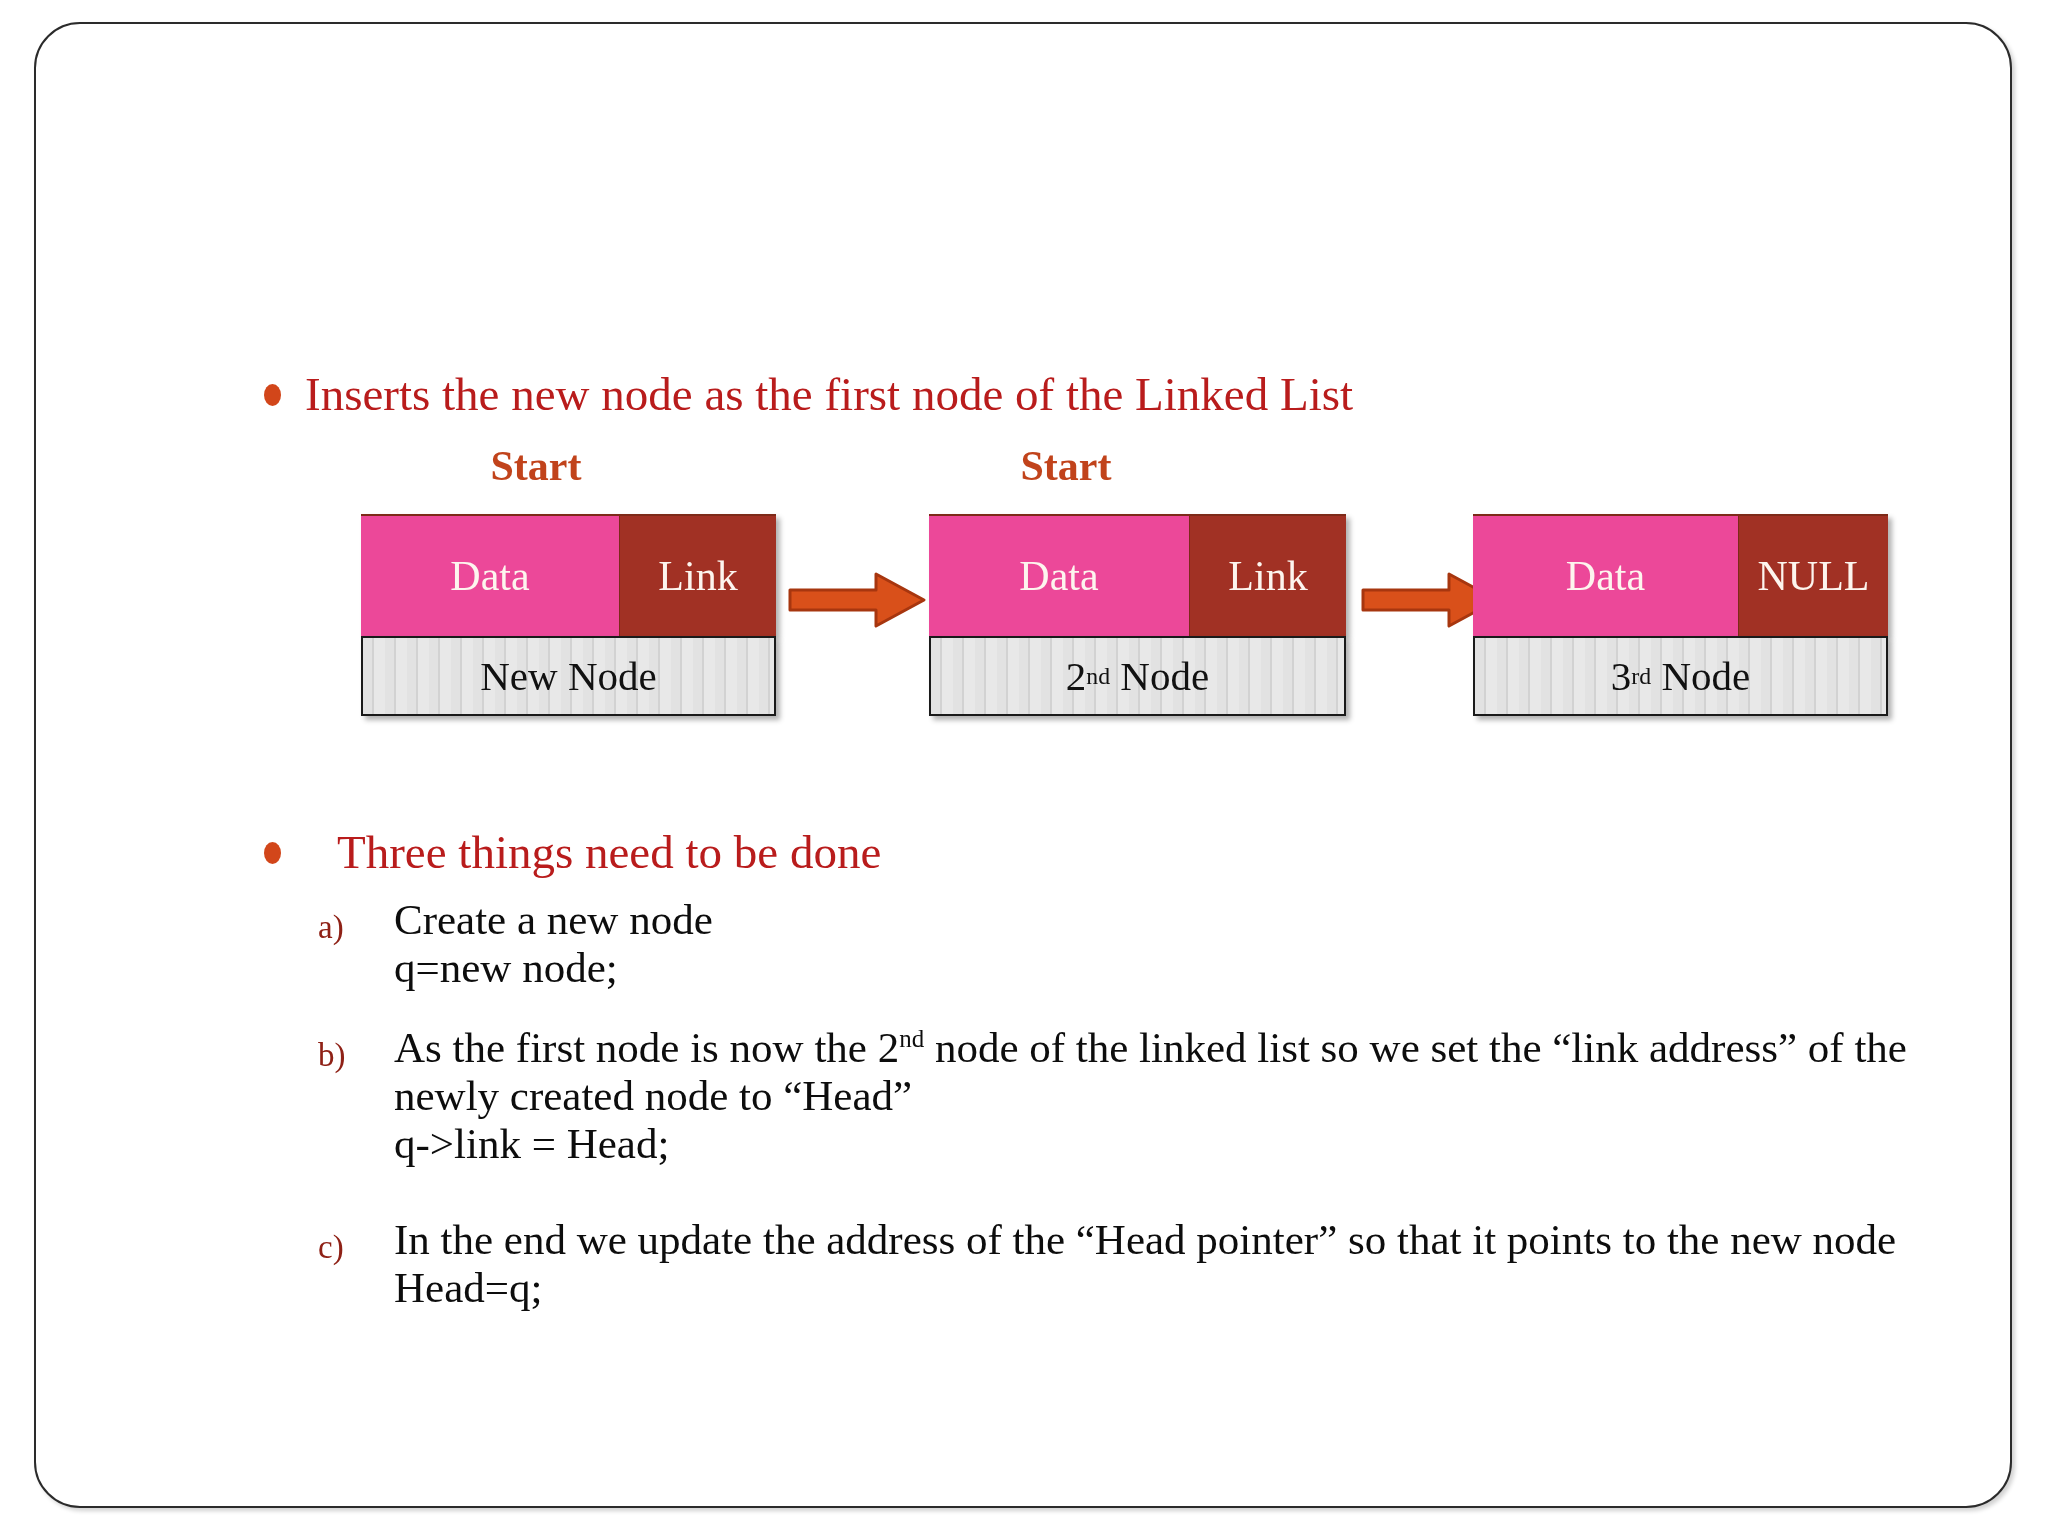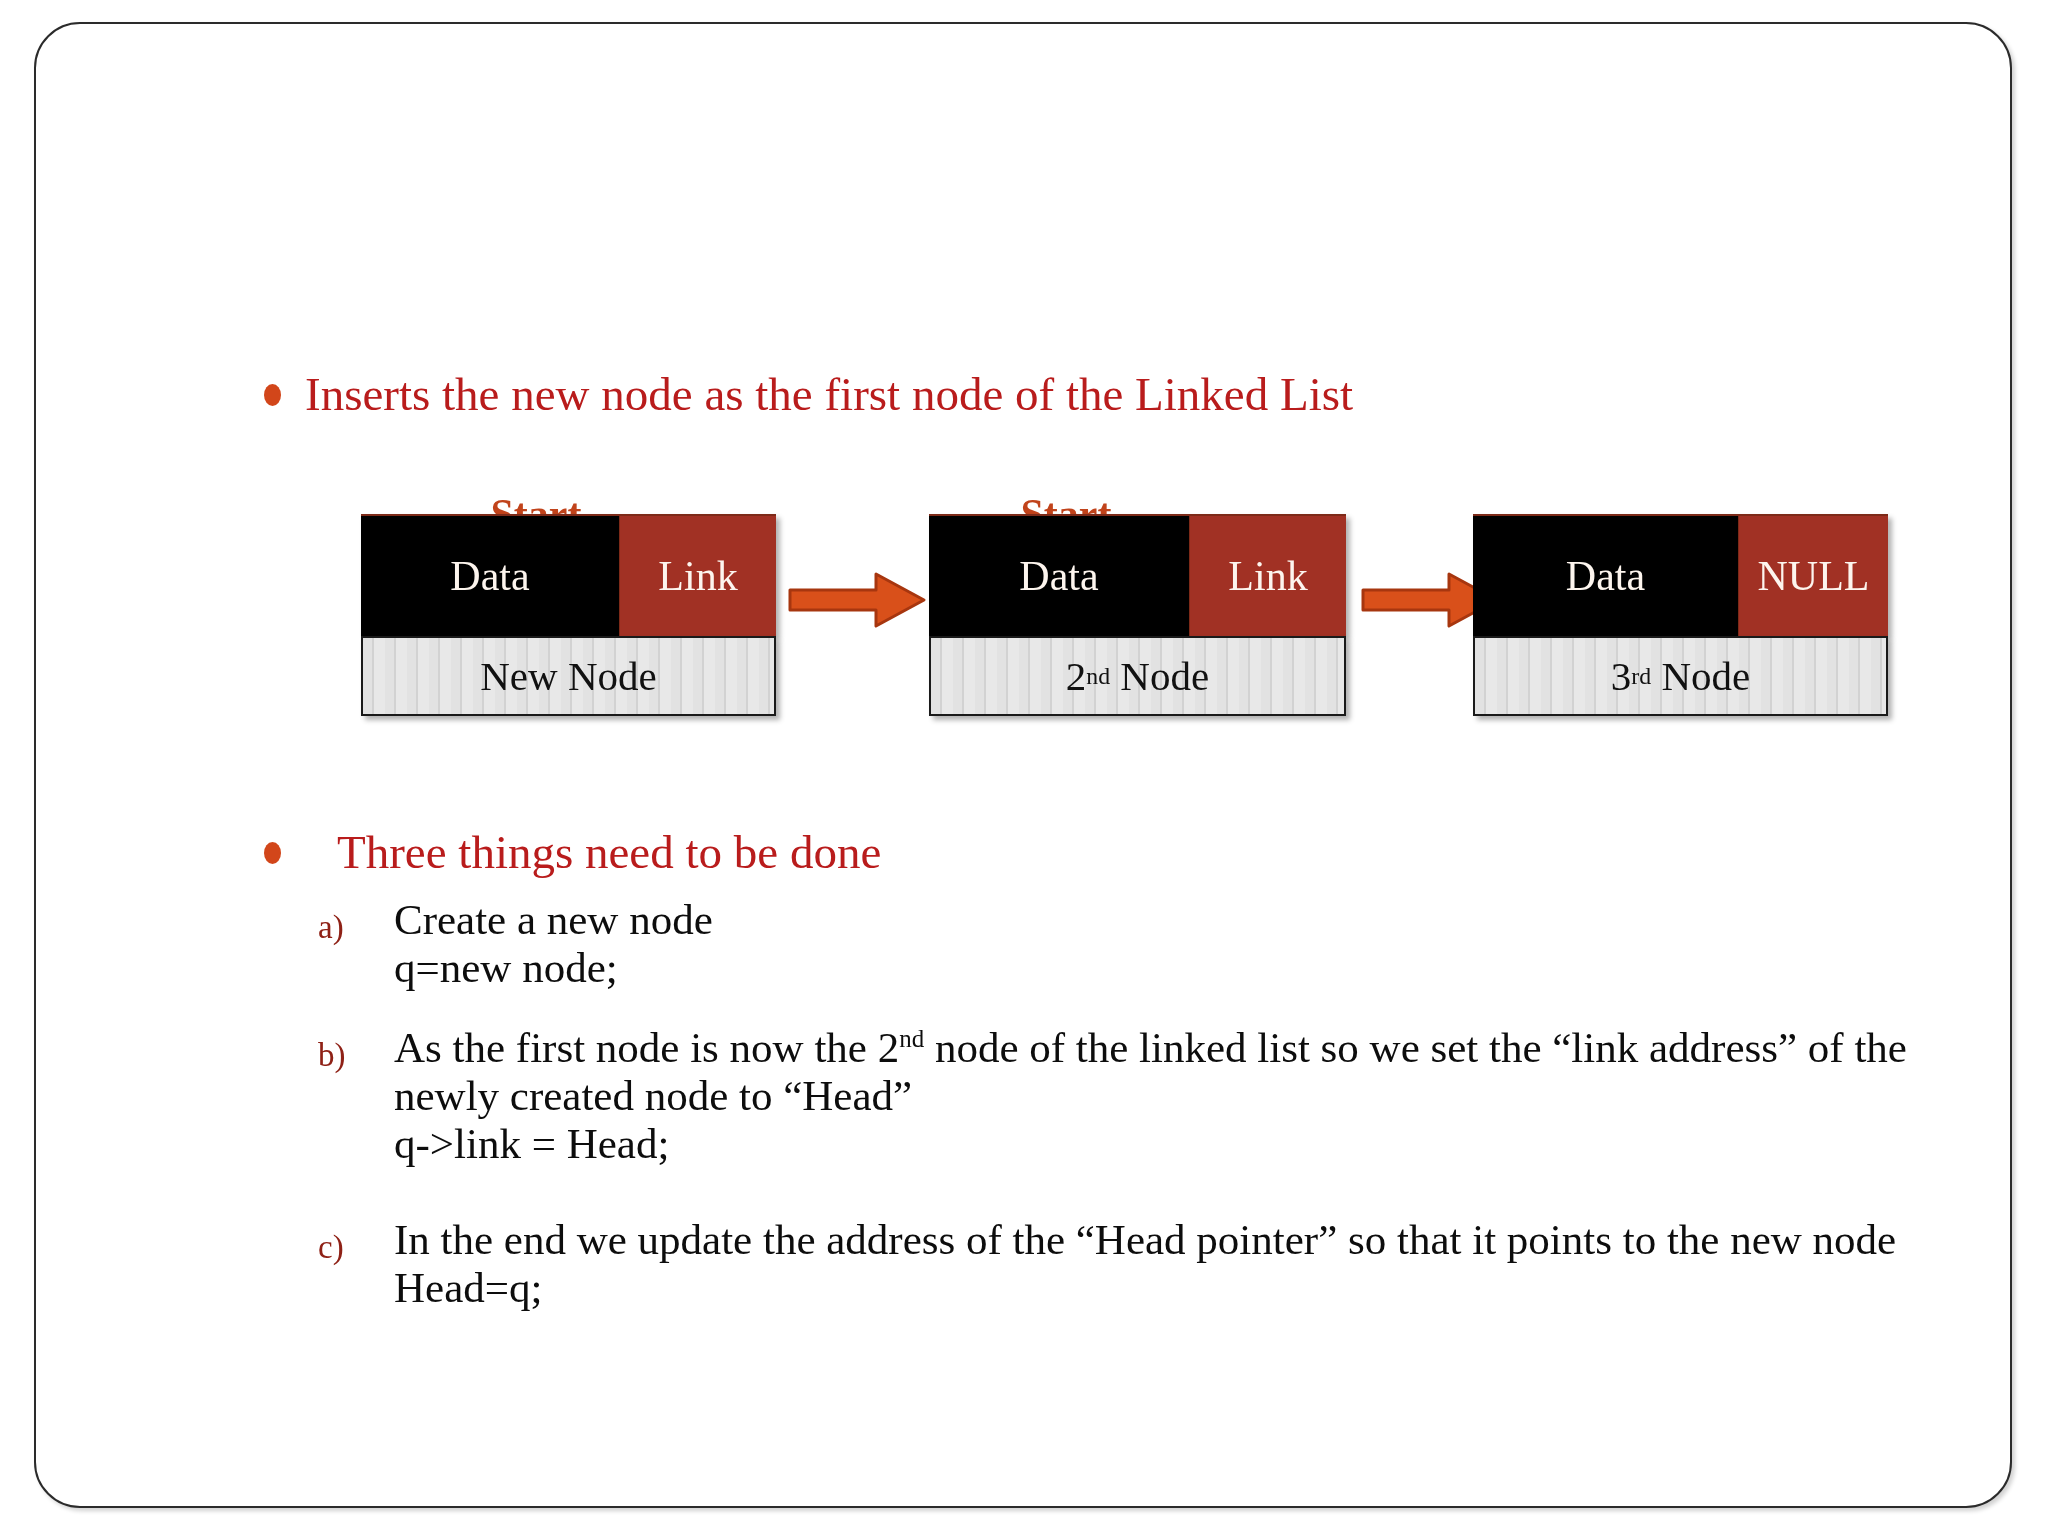--- a/index.html
+++ b/index.html
@@ -102,21 +102,21 @@
     position: absolute;
   }
   .node-cells {
     position: relative;
     height: 120px;
     display: flex;
     box-shadow: 4px 4px 5px rgba(0,0,0,0.30);
     border-top: 2px solid #7d2a18;
   }
   .cell-data {
-    background: #000000;
+    background: #ec4899;
     color: #fdf5ee;
     display: flex;
     align-items: center;
     justify-content: center;
     font-size: 42px;
     box-sizing: border-box;
   }
   .cell-link {
     background: #a13124;
     color: #fdf5ee;
@@ -146,21 +146,20 @@
     color: #111111;
     box-shadow: 4px 4px 5px rgba(0,0,0,0.30);
   }
   .start-label {
     position: absolute;
     font-size: 42px;
     font-weight: bold;
     color: #c1431b;
     text-align: center;
     white-space: nowrap;
-    margin-top: 48px;
   }
 
   
   .arrow {
     position: absolute;
     width: 140px;
     height: 60px;
   }
 </style>
 </head>

